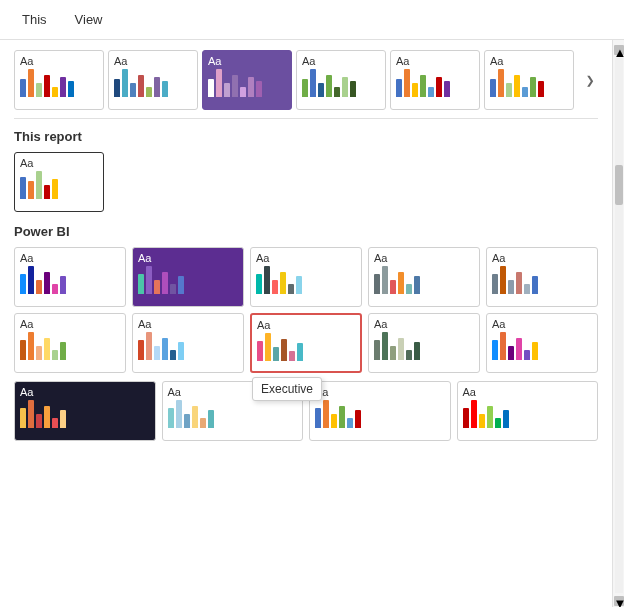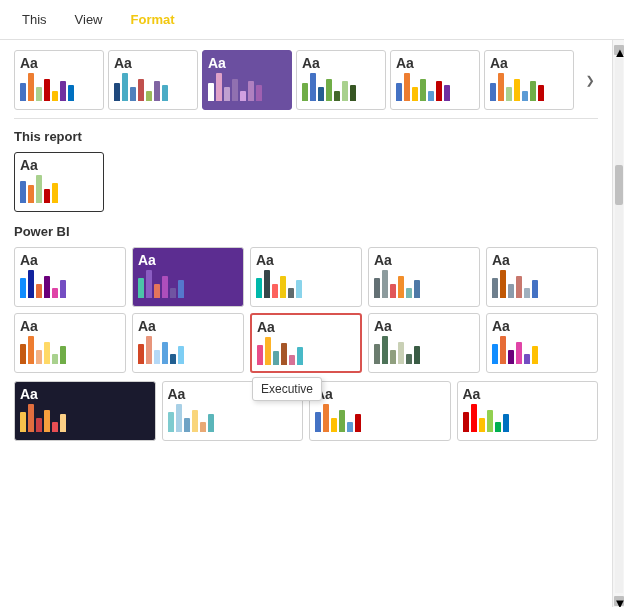--- a/index.html
+++ b/index.html
@@ -92,22 +92,22 @@
       flex-shrink: 0;
       position: relative;
     }
     .theme-card.selected-top {
       background: #6b4fa0;
       border-color: #6b4fa0;
     }
     .theme-card.selected-top .aa-label { color: #fff; }
 
     .aa-label {
-      font-size: 14px;
-      font-weight: 700;
+      font-size: 11px;
+      font-weight: 400;
       color: #333;
       margin-bottom: 2px;
     }
     .aa-label.white { color: #fff; }
 
     
     .mini-bars {
       display: flex;
       align-items: flex-end;
       height: 28px;
@@ -182,21 +182,20 @@
       cursor: pointer;
       background: #fff;
     }
   </style>
 </head>
 <body>
 
 <div class="menu-bar">
   <div class="menu-item">This</div>
   <div class="menu-item">View</div>
-  <div class="menu-item format-item">Format</div>
 </div>
 
 <div class="content">
   <div class="themes-panel">
 
     <div class="top-themes-row">
       <div id="topThemesContainer" style="display:flex;gap:4px;overflow:hidden;flex:1;">
           <div class="theme-card">
             <div class="aa-label">Aa</div>
             <div class="mini-bars">

